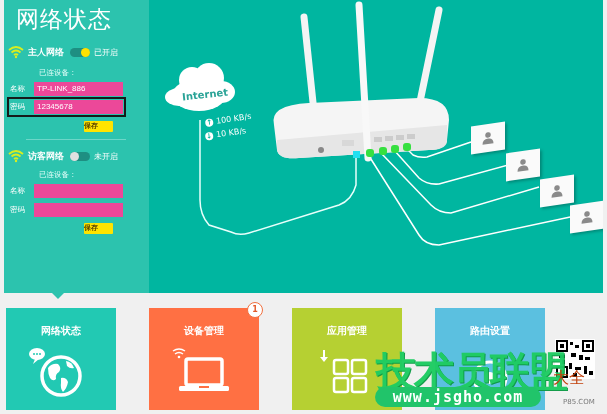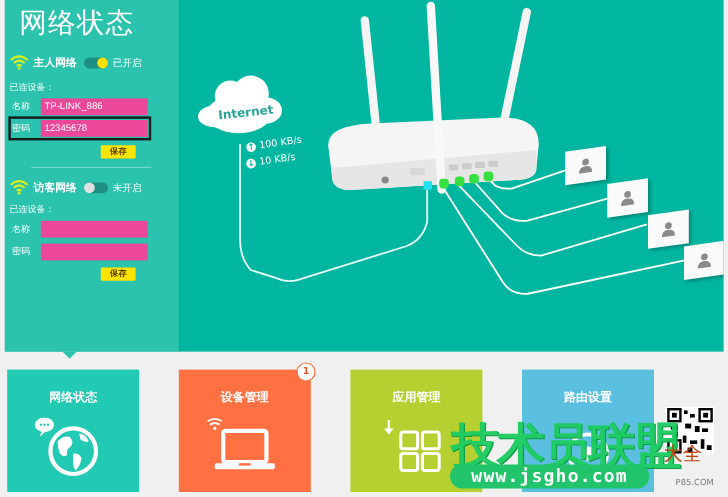--- a/index.html
+++ b/index.html
@@ -13,26 +13,26 @@
 
     .net-header { position: absolute; left: 4px; display: flex; align-items: center; height: 16px; }
     .wifi { width: 16px; height: 14px; margin-right: 4px; }
     .net-title { font-size: 9px; color: #ffffff; font-weight: bold; margin-right: 6px; white-space: nowrap; }
     .toggle { position: relative; width: 20px; height: 9px; border-radius: 5px; background: #1e8f82; margin-right: 4px; cursor: pointer; }
     .toggle .knob { position: absolute; top: 0; width: 9px; height: 9px; border-radius: 50%; }
     .toggle.on .knob { right: 0; background: #ffe200; }
     .toggle.off .knob { left: 0; background: #e0e0e0; }
     .toggle-label { font-size: 8px; color: #ffffff; white-space: nowrap; }
 
-    .small-label { position: absolute; left: 4px; font-size: 7.5px; color: #e8fffb; white-space: nowrap; }
+    .small-label { position: absolute; left: 35px; font-size: 7.5px; color: #e8fffb; white-space: nowrap; }
     .field-row { position: absolute; left: 6px; display: flex; align-items: center; }
     .field-label { font-size: 7.5px; color: #ffffff; width: 24px; white-space: nowrap; }
     .field-input { width: 89px; height: 14px; background: #ec4899; border: none; color: #ffffff; font-size: 8px; padding-left: 3px; line-height: 14px; font-family: Liberation Sans, sans-serif; }
     .field-row.focused { outline: 2px solid #151a1a; outline-offset: 1px; }
-    .save-btn { position: absolute; left: 80px; width: 29px; height: 11px; background: #ffe400; color: #5a4400; font-size: 7px; text-align: center; line-height: 11px; border-radius: 1px; cursor: pointer; font-weight: bold; }
+    .save-btn { position: absolute; left: 80px; width: 29px; height: 11px; background: #ffe400; color: #5a4400; font-size: 7px; text-align: left; line-height: 11px; border-radius: 1px; cursor: pointer; font-weight: bold; }
     .divider { position: absolute; left: 22px; width: 100px; height: 1px; background: #6cd6c8; }
 
     
     .illus { position: absolute; left: 145px; top: 0; width: 454px; height: 293px; }
     .cloud-text { position: absolute; left: 33px; top: 89px; font-size: 10px; font-weight: bold; color: #2aa397; transform: rotate(-6deg); }
     .speed { position: absolute; font-size: 8px; color: #ffffff; white-space: nowrap; display: flex; align-items: center; transform: rotate(-8deg); }
     .speed .dot { width: 8px; height: 8px; border-radius: 50%; background: #ffffff; color: #00b6a0; font-size: 7px; line-height: 8px; text-align: center; margin-right: 3px; font-weight: bold; }
 
     .device-card { position: absolute; width: 34px; height: 28px; background: #fafafa; box-shadow: 2px 2px 3px rgba(0,0,0,0.25); transform: skewY(-8deg); display: flex; align-items: center; justify-content: center; }
 

